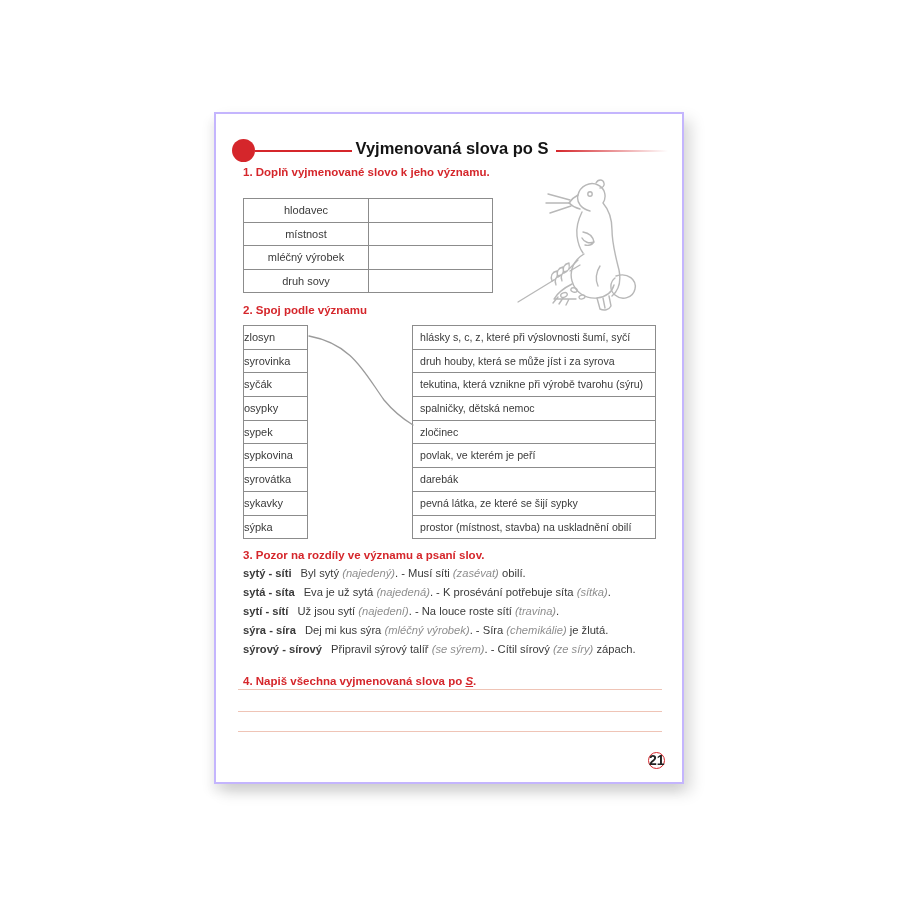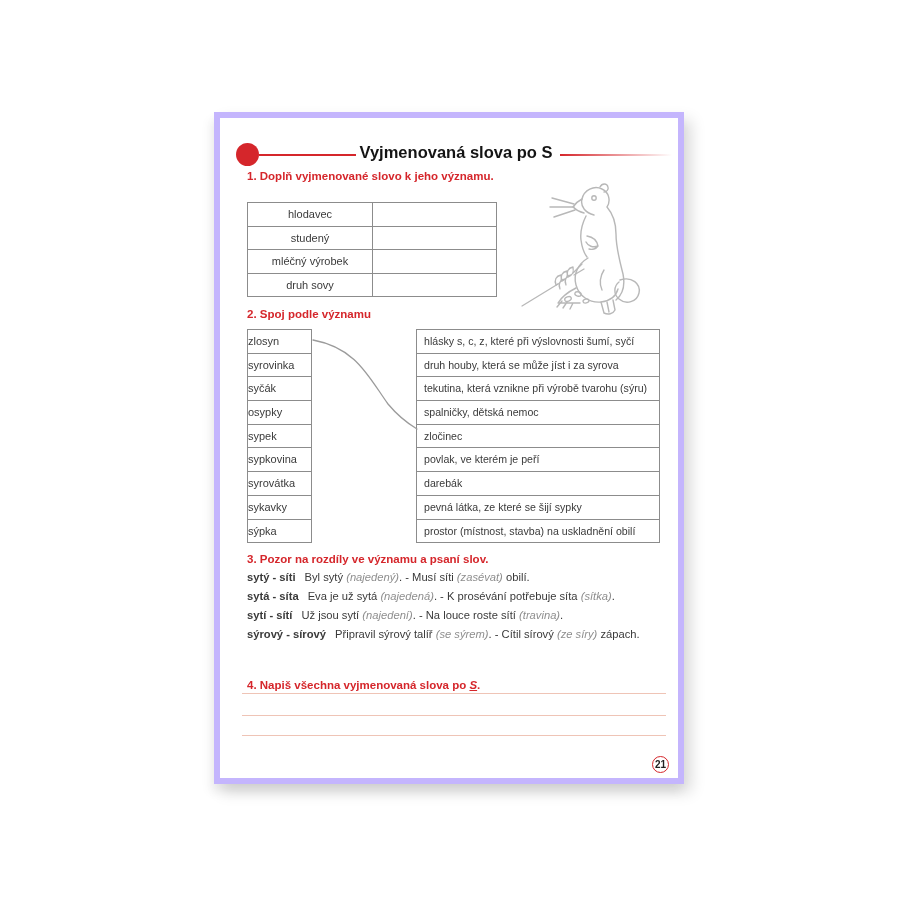--- a/index.html
+++ b/index.html
@@ -3,21 +3,21 @@
 <meta charset="utf-8">
 <style>
   html,body{margin:0;padding:0;}
   body{
     width:900px;height:900px;background:#ffffff;
     font-family:"Liberation Sans","DejaVu Sans",sans-serif;
     color:#3a3a3a;position:relative;overflow:hidden;
   }
   .sheet{
     position:absolute;left:214px;top:112px;width:470px;height:672px;
-    box-sizing:border-box;border:6px solid #c4b5fd;background:#ffffff;
+    box-sizing:border-box;border:2px solid #c4b5fd;background:#ffffff;
     box-shadow:7px 8px 14px rgba(0,0,0,0.15),-4px 8px 10px rgba(0,0,0,0.06);
   }
   
   .dot{position:absolute;left:16px;top:25px;width:23px;height:23px;border-radius:50%;background:#d5262b;}
   .hline1{position:absolute;left:39px;top:35.5px;width:97px;height:2.4px;background:#d5262b;}
   .page-title{position:absolute;left:132px;top:25px;width:208px;text-align:center;
     font-size:16.5px;font-weight:bold;color:#141414;white-space:nowrap;}
   .hline2{position:absolute;left:340px;top:35.5px;width:112px;height:2.4px;
     background:linear-gradient(to right,#d5262b,rgba(213,38,43,0));}
   
@@ -47,40 +47,40 @@
   .ex3line{font-size:11.2px;line-height:19.1px;white-space:nowrap;}
   .pair{font-weight:bold;margin-right:9px;}
   .it{color:#8e8e8e;font-style:italic;}
   
   .ex4head{left:27px;top:561px;}
   .ex4head .sletter{font-style:italic;text-decoration:underline;}
   .rule{position:absolute;left:22px;width:424px;height:1px;background:#efc4b6;}
   
   .badge{position:absolute;left:432px;top:638px;width:17px;height:17px;box-sizing:border-box;
     border:1.2px solid #d5262b;border-radius:50%;text-align:center;
-    font-size:10px;font-weight:bold;line-height:15px;color:#222;}
+    font-size:14px;font-weight:bold;line-height:15px;color:#222;}
 </style>
 </head>
 <body>
 
 <div class="sheet">
 
   <div class="dot"></div>
   <div class="hline1"></div>
   <div class="page-title">Vyjmenovaná slova po S</div>
   <div class="hline2"></div>
 
   <div class="exhead" style="left:27px;top:52px;">1. Doplň vyjmenované slovo k jeho významu.</div>
   <div class="table1">
       <div class="t1row">
     <div class="t1l"><span>hlodavec</span></div>
     <div class="t1r"></div>
   </div>
       <div class="t1row">
-    <div class="t1l"><span>studený</span></div>
+    <div class="t1l"><span>místnost</span></div>
     <div class="t1r"></div>
   </div>
       <div class="t1row">
     <div class="t1l"><span>mléčný výrobek</span></div>
     <div class="t1r"></div>
   </div>
       <div class="t1row">
     <div class="t1l"><span>druh sovy</span></div>
     <div class="t1r"></div>
   </div>
@@ -143,20 +143,23 @@
         <div class="ex3line">
     <span class="pair">sytý - síti</span><span><span class="nm">Byl sytý </span><span class="it">(najedený)</span><span class="nm">. - Musí síti </span><span class="it">(zasévat)</span><span class="nm"> obilí.</span></span>
   </div>
         <div class="ex3line">
     <span class="pair">sytá - síta</span><span><span class="nm">Eva je už sytá </span><span class="it">(najedená)</span><span class="nm">. - K prosévání potřebuje síta </span><span class="it">(sítka)</span><span class="nm">.</span></span>
   </div>
         <div class="ex3line">
     <span class="pair">sytí - sítí</span><span><span class="nm">Už jsou sytí </span><span class="it">(najedení)</span><span class="nm">. - Na louce roste sítí </span><span class="it">(travina)</span><span class="nm">.</span></span>
   </div>
         <div class="ex3line">
+    <span class="pair">sýra - síra</span><span><span class="nm">Dej mi kus sýra </span><span class="it">(mléčný výrobek)</span><span class="nm">. - Síra </span><span class="it">(chemikálie)</span><span class="nm"> je žlutá.</span></span>
+  </div>
+        <div class="ex3line">
     <span class="pair">sýrový - sírový</span><span><span class="nm">Připravil sýrový talíř </span><span class="it">(se sýrem)</span><span class="nm">. - Cítil sírový </span><span class="it">(ze síry)</span><span class="nm"> zápach.</span></span>
   </div>
       </div>
   </div>
 
   <div class="exhead ex4head">
     <span>4. Napiš všechna vyjmenovaná slova po </span><span class="sletter">S</span><span>.</span>
   </div>
   <div>
       <div class="rule" style="top: 575px;"></div>

